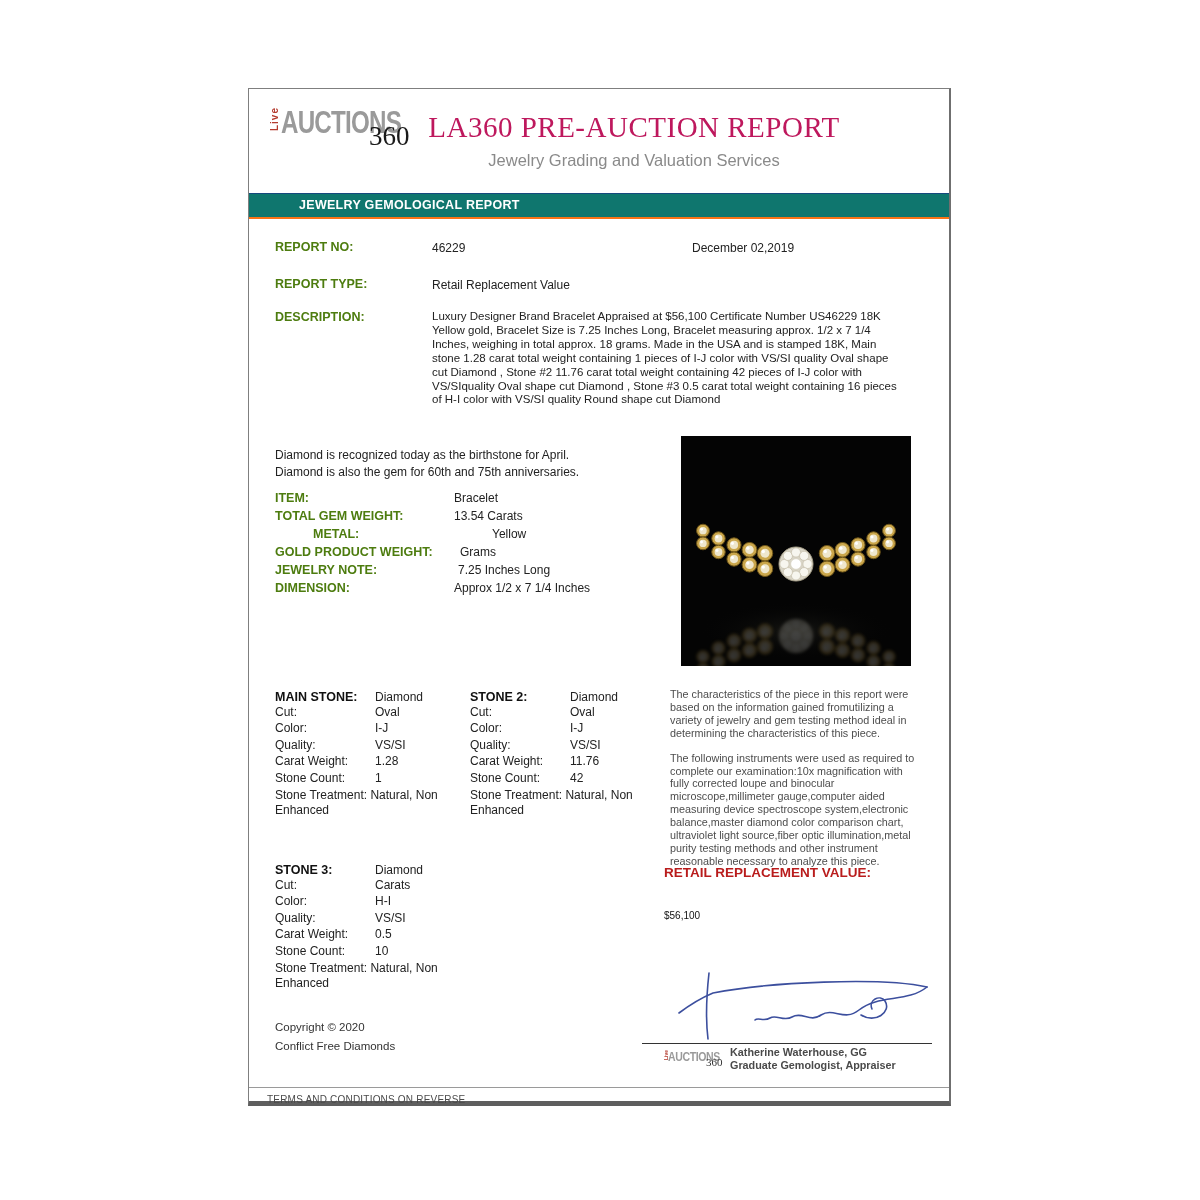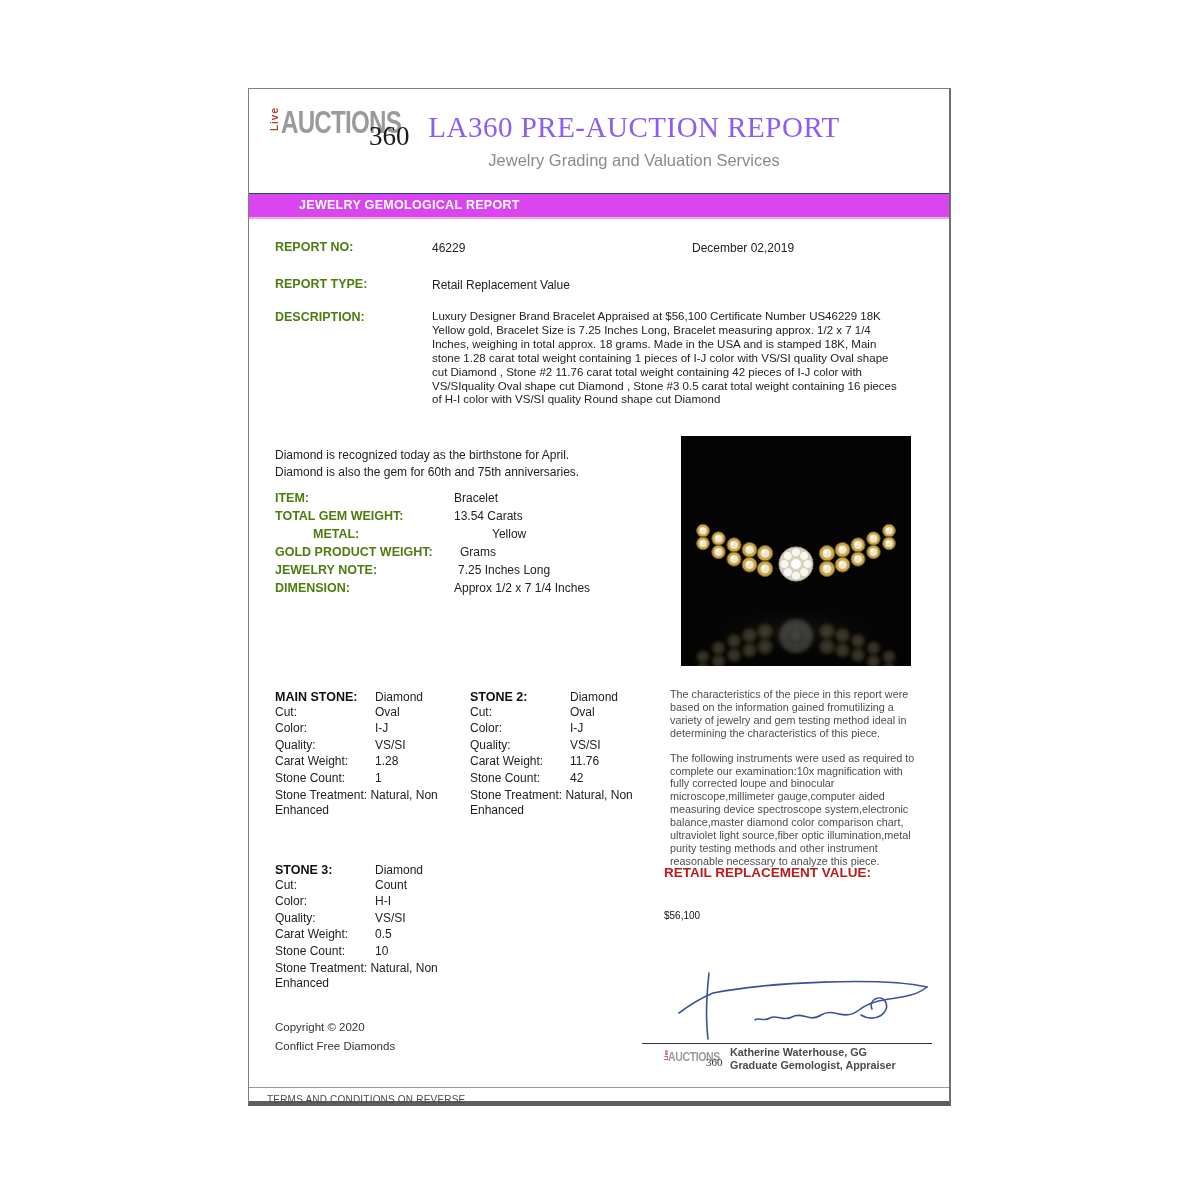--- a/index.html
+++ b/index.html
@@ -23,27 +23,27 @@
   .logo .auctions{
     position:absolute;left:12px;top:4px;font-size:31px;color:#9a9a9a;font-weight:bold;
     transform:scaleX(.78);transform-origin:left;letter-spacing:-1px;white-space:nowrap;
   }
   .logo .num{
     position:absolute;left:100px;top:20px;font-family:"Liberation Serif", serif;
     font-size:27px;color:#1a1a1a;
   }
   .header-text{position:absolute;left:150px;top:22px;width:470px;text-align:center;}
   .title{
-    font-family:"Liberation Serif", serif;font-size:29px;color:#8b5cf6;
+    font-family:"Liberation Serif", serif;font-size:29px;color:#be185d;
     letter-spacing:.5px;white-space:nowrap;
   }
   .subtitle{margin-top:7px;font-size:16.5px;color:#8a8a8a;}
   .banner{
-    position:absolute;left:0;top:104px;width:100%;height:26px;background:#d946ef;
-    border-top:1px solid #16497d;border-bottom:2px solid #f9a8d4;box-sizing:border-box;
+    position:absolute;left:0;top:104px;width:100%;height:26px;background:#0f766e;
+    border-top:1px solid #16497d;border-bottom:2px solid #f97316;box-sizing:border-box;
   }
   .banner span{
     display:block;padding-left:50px;line-height:23px;color:#fff;
     font-size:12.5px;font-weight:bold;letter-spacing:.3px;
   }
 
   
   .lbl{font-weight:bold;color:#4d7c0f;font-size:12.5px;}
   .val{font-size:12px;color:#222;}
   .meta-label{position:absolute;left:26px;}
@@ -251,21 +251,21 @@
     <div class="srow"><span class="sl">Cut:</span><span>Oval</span></div>
     <div class="srow"><span class="sl">Color:</span><span>I-J</span></div>
     <div class="srow"><span class="sl">Quality:</span><span>VS/SI</span></div>
     <div class="srow"><span class="sl">Carat Weight:</span><span>11.76</span></div>
     <div class="srow"><span class="sl">Stone Count:</span><span>42</span></div>
     <div class="streatment"><span>Stone Treatment:</span> <span>Natural, Non Enhanced</span></div>
   </div>
 
   <div class="stone-block" style="left:26px;top:750px;margin-top:25px;">
     <div class="srow head"><span class="sl">STONE 3:</span><span>Diamond</span></div>
-    <div class="srow"><span class="sl">Cut:</span><span>Count</span></div>
+    <div class="srow"><span class="sl">Cut:</span><span>Carats</span></div>
     <div class="srow"><span class="sl">Color:</span><span>H-I</span></div>
     <div class="srow"><span class="sl">Quality:</span><span>VS/SI</span></div>
     <div class="srow"><span class="sl">Carat Weight:</span><span>0.5</span></div>
     <div class="srow"><span class="sl">Stone Count:</span><span>10</span></div>
     <div class="streatment"><span>Stone Treatment:</span> <span>Natural, Non Enhanced</span></div>
   </div>
 
   <div class="notes">
     <p>The characteristics of the piece in this report were based on the information gained fromutilizing a variety of jewelry and gem testing method ideal in determining the characteristics of this piece.</p>
     <p>The following instruments were used as required to complete our examination:10x magnification with fully corrected loupe and binocular microscope,millimeter gauge,computer aided measuring device spectroscope system,electronic balance,master diamond color comparison chart, ultraviolet light source,fiber optic illumination,metal purity testing methods and other instrument reasonable necessary to analyze this piece.</p>

